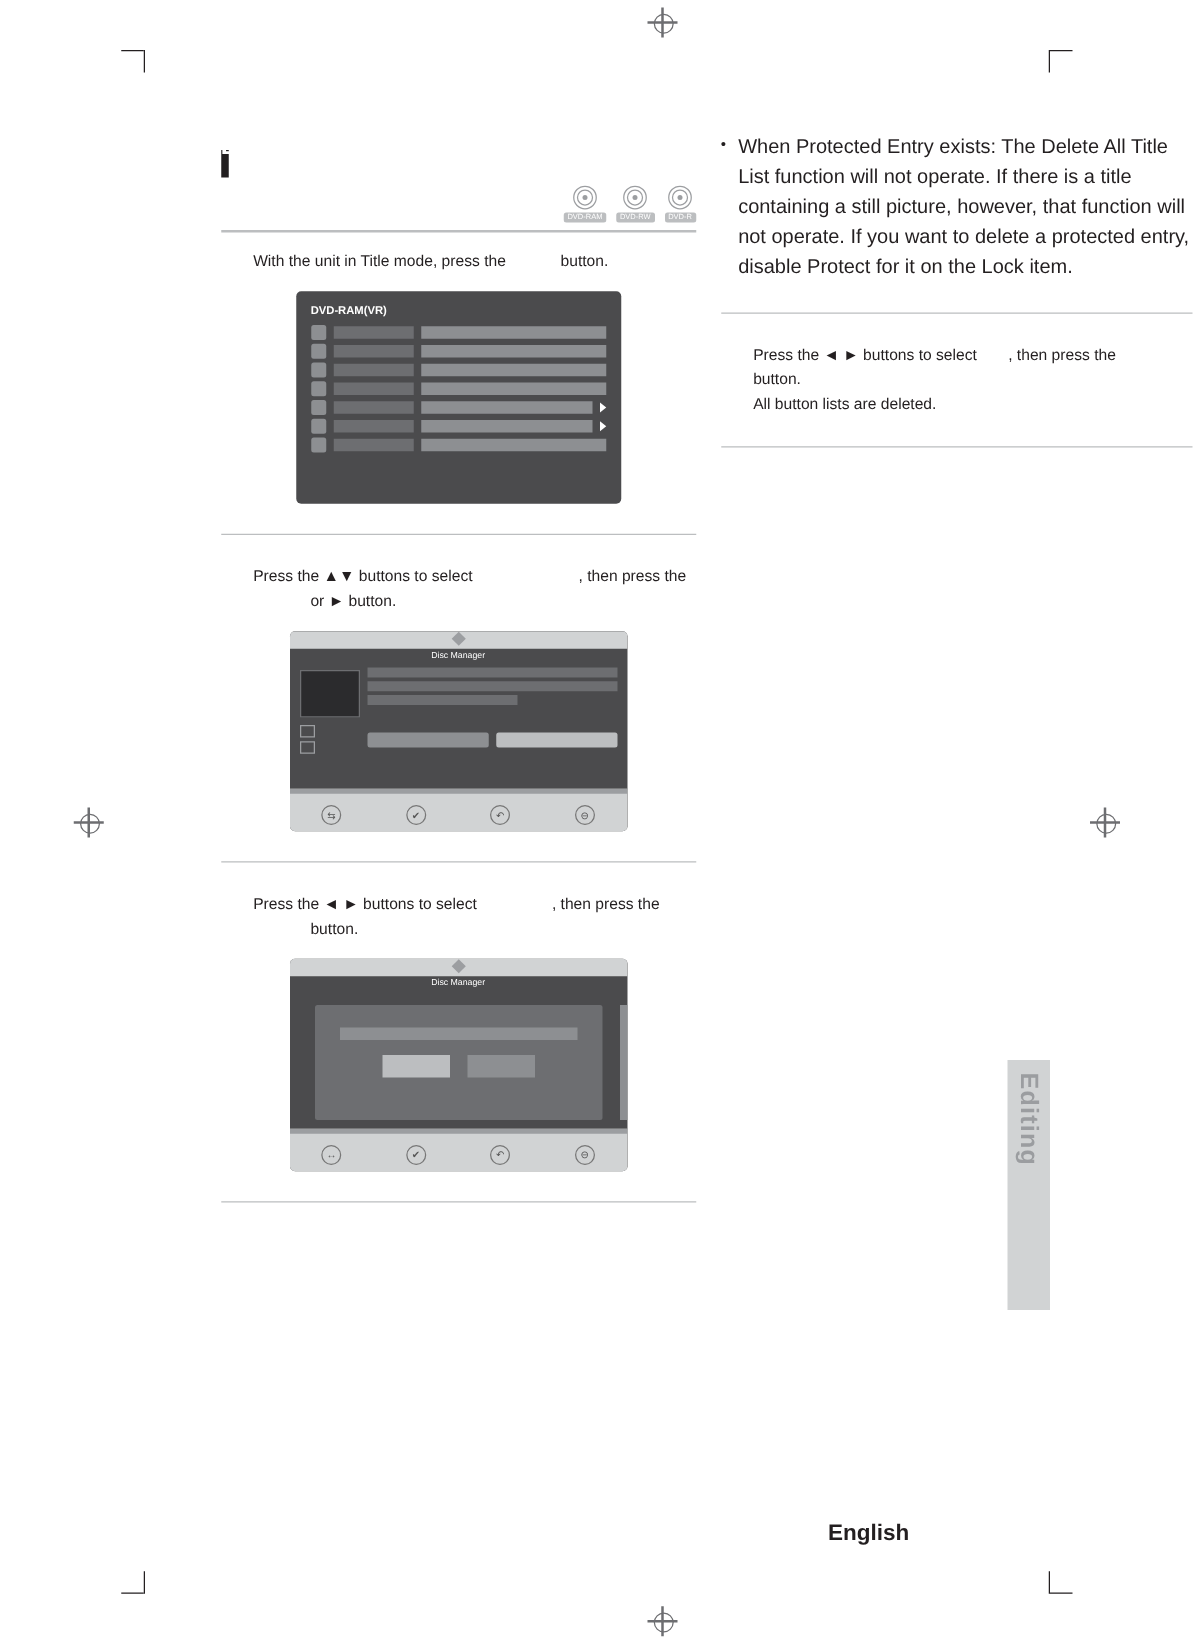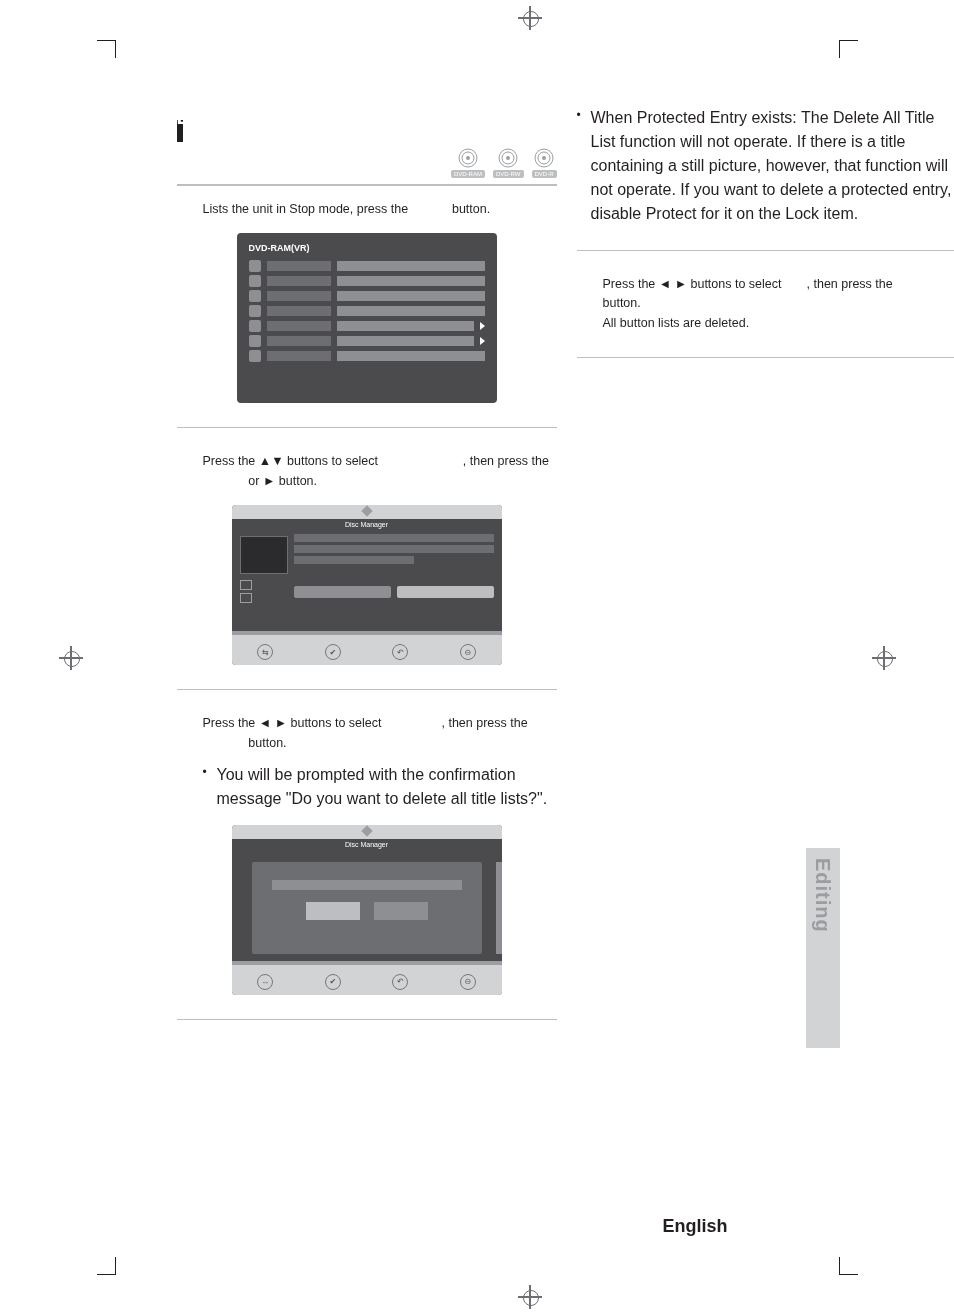--- a/index.html
+++ b/index.html
@@ -137,21 +137,21 @@
               <circle cx="11" cy="11" r="6" fill="none" stroke="#9c9ea1" stroke-width="1"></circle>
               <circle cx="11" cy="11" r="2" fill="#9c9ea1"></circle>
             </svg>
           <span class="disc-label">DVD-R</span>
         </div>
       </div>
       <div class="rule"></div>
 
       <div class="step">
         <span class="step-num">1</span>
-        <span>Lists the unit in Stop mode, press the </span><span class="bold">MENU</span><span> button.</span>
+        <span>With the unit in Title mode, press the </span><span class="bold">MENU</span><span> button.</span>
       </div>
 
       <div class="osd">
         <div class="osd-title">DVD-RAM(VR)</div>
         <div class="osd-rows">
           <div class="osd-row">
               <div class="osd-ico"></div>
               <div class="osd-lab"></div>
               <div class="osd-val"></div>
             </div>
@@ -227,23 +227,20 @@
           </div>
         </div>
       </div>
 
       <div class="sep"></div>
 
       <div class="step">
         <span class="step-num">3</span>
         <span>Press the </span><span class="glyph">◄ ►</span><span> buttons to select </span><span class="bold">Delete All</span><span>, then press the </span><span class="bold">ENTER</span><span> button.</span>
       </div>
-      <ul class="bullets" style="padding-left:26px">
-        <li>You will be prompted with the confirmation message "Do you want to delete all title lists?".</li>
-      </ul>
 
       <div class="osd3">
         <div class="osd2-top">
             <div class="diamond"></div>
           </div>
         <div class="osd2-head">Disc Manager</div>
         <div class="osd3-body">
           <div class="dialog">
             <div class="dlg-msg"></div>
             <div class="dlg-btns">

